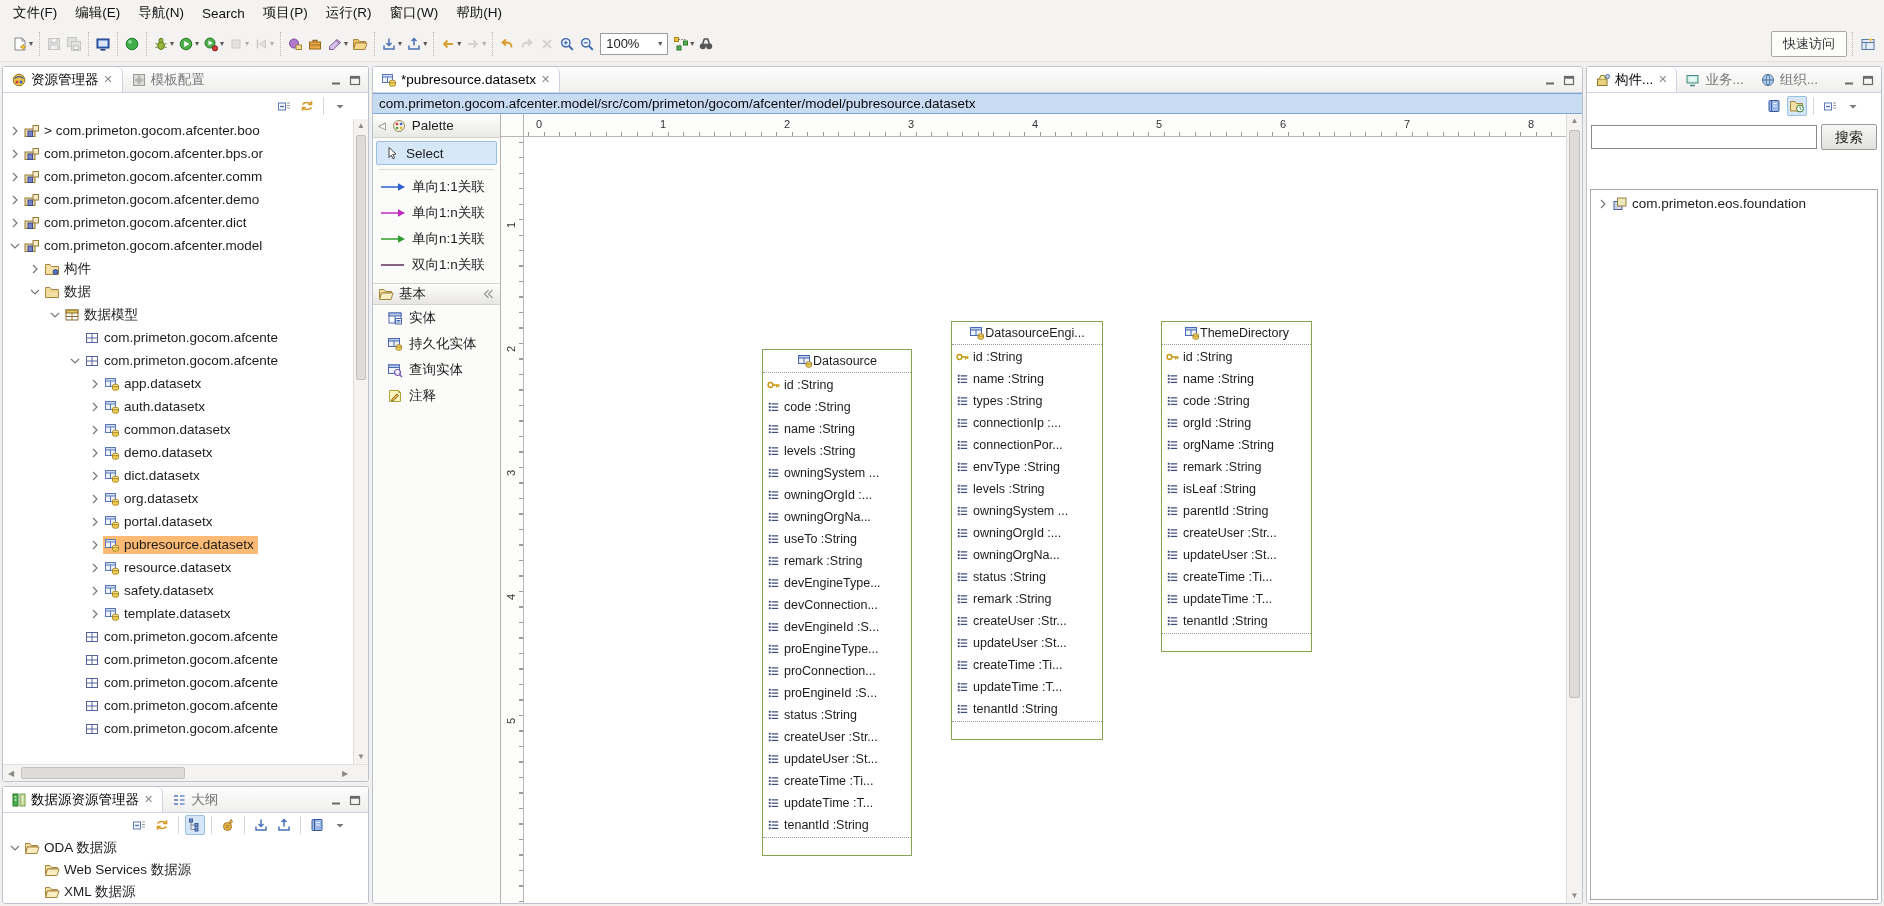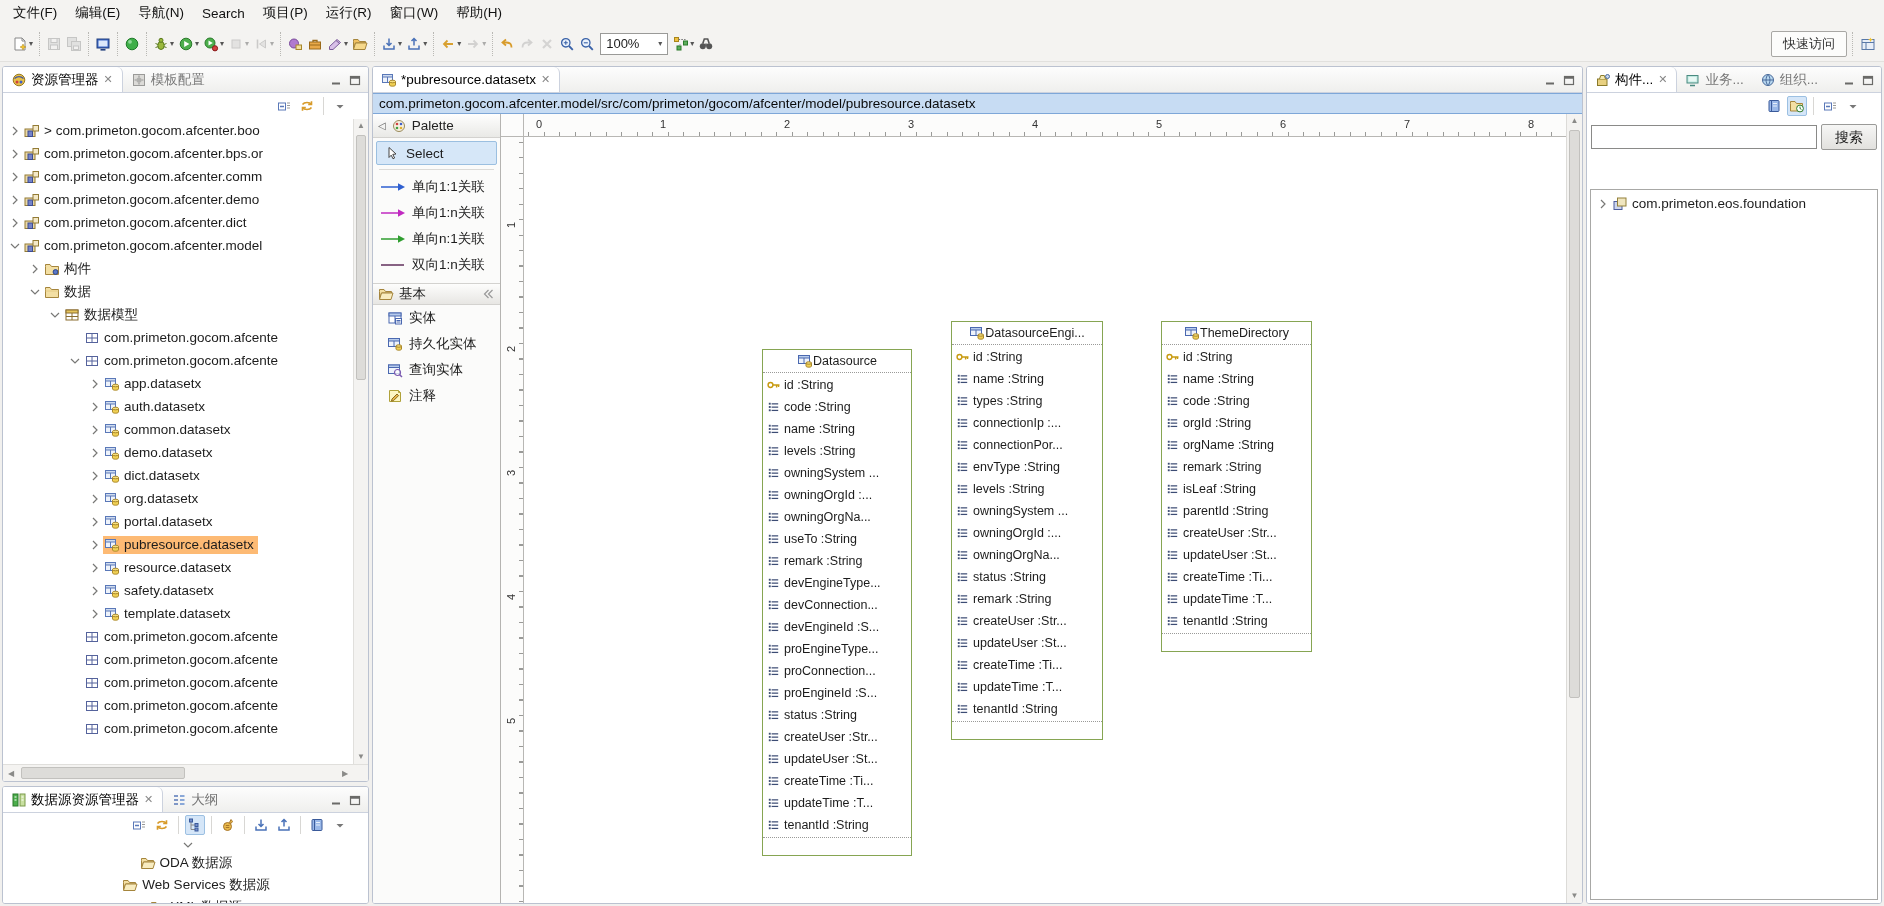--- a/index.html
+++ b/index.html
@@ -92,21 +92,21 @@
   .ent-footer { border-top:1px dotted #9a9a98; height:18px; }
 
   
   #explorer-panel { left:2px; top:66px; width:367px; height:716px; }
   #explorer-tree { position:absolute; left:0; top:26px; right:15px; bottom:17px; overflow:hidden; }
   #explorer-vscroll { right:0; top:26px; bottom:17px; }
   #explorer-hscroll { left:0; right:0; bottom:0; }
 
   #ds-panel { left:2px; top:786px; width:367px; height:118px; }
   #ds-panel .local-toolbar { height:24px; }
-  #ds-tree .tree-row { height:22px;flex-direction:column; }
+  #ds-tree .tree-row { height:22px; }
 
   
   #component-panel { left:1586px; top:66px; width:296px; height:838px; }
   .search-row { display:flex; align-items:center; gap:4px; padding:5px 4px 6px 4px; }
   .search-input { flex:1; height:24px; border:1px solid #8a8a88; background:#fff; padding:0 4px; font-family:"Liberation Sans",sans-serif; font-size:13px; }
   .search-btn { width:56px; height:26px; background:linear-gradient(#f6f6f5,#e2e1de); border:1px solid #9a9a98; border-radius:2px; font-size:14px; text-align:center; line-height:24px; }
   .comp-tree { position:absolute; left:3px; right:3px; top:96px; bottom:3px; border:1px solid #a8a8a6; overflow:hidden; padding-top:2px; }
 </style>
 </head>
 <body>

